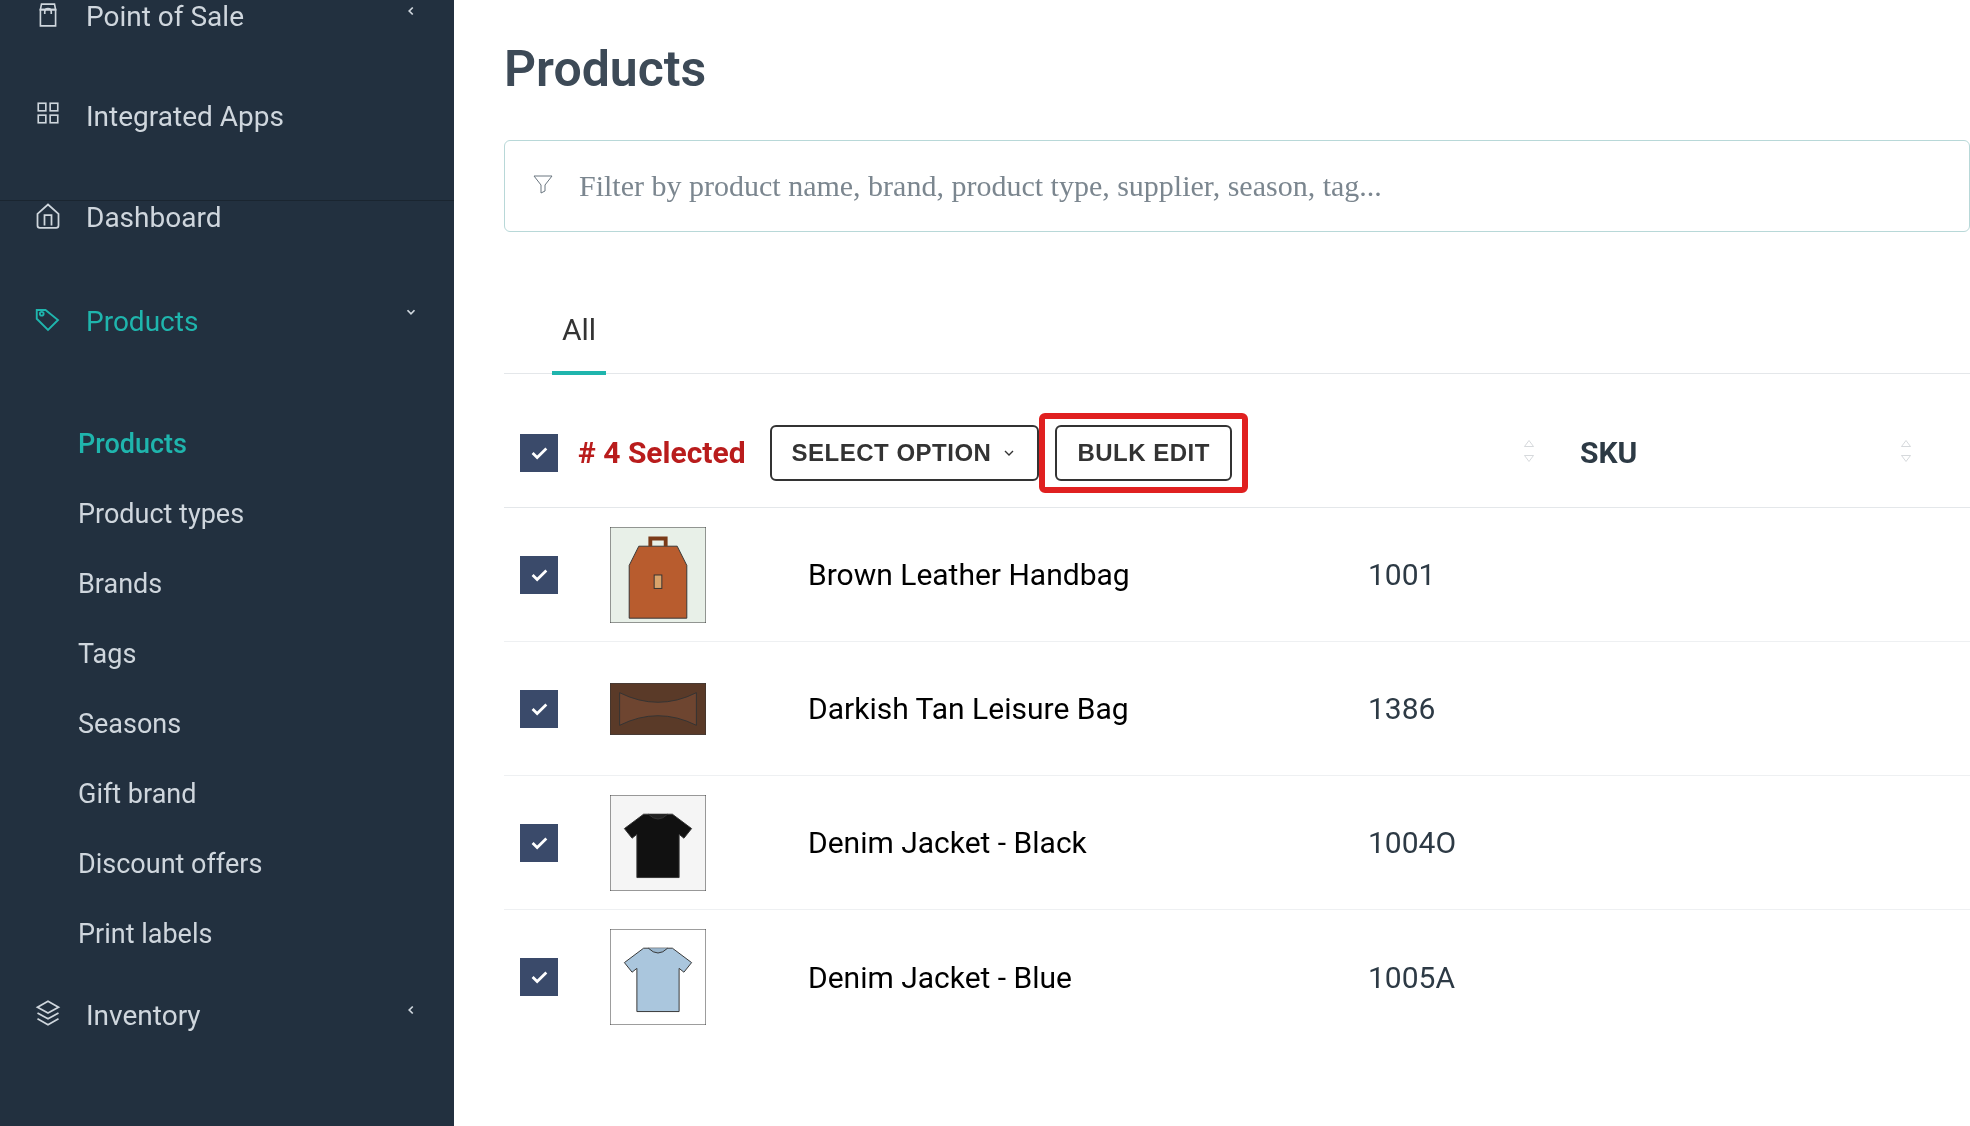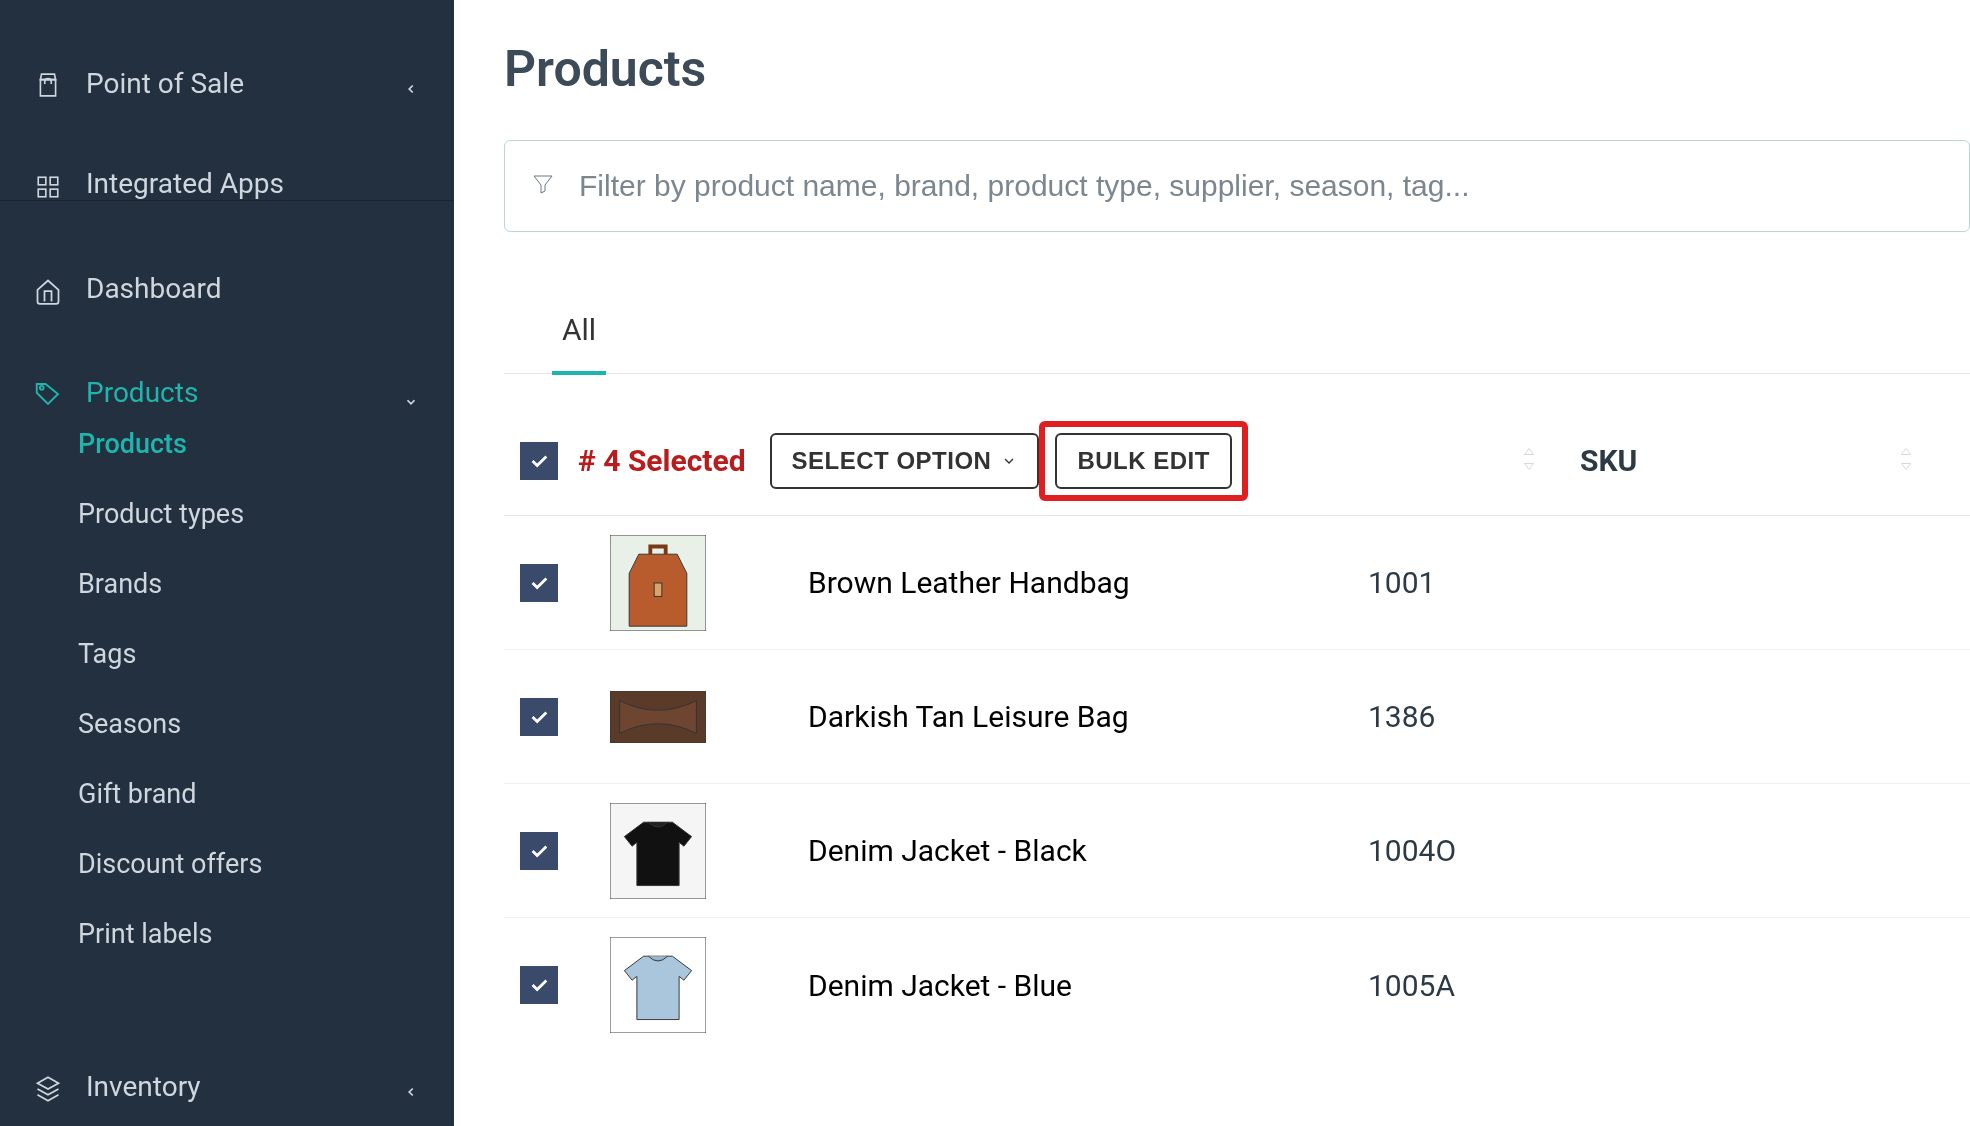--- a/index.html
+++ b/index.html
@@ -17,21 +17,21 @@
   .sidebar {
     width: 454px;
     background: #22303f;
     color: #cfd6dd;
     display: flex;
     flex-direction: column;
     font-size: 28px;
   }
   .side-item {
     display: flex;
-    align-items: flex-end;
+    align-items: flex-start;
     height: 104px;
     padding: 0 28px;
     cursor: pointer;
     position: relative;
   }
   .side-item.top { height: 100px; }
   .side-item .icon { width: 40px; display: flex; justify-content: center; }
   .side-item .label { margin-left: 18px; flex: 1; }
   .side-item .chev { width: 30px; display:flex; justify-content:center; }
   .side-divider { border-top: 1px solid #1a2530; }
@@ -86,28 +86,29 @@
     margin-bottom: 80px;
   }
   .filter-bar .funnel { width: 26px; color: #6a7680; }
   .filter-bar input {
     border: none;
     outline: none;
     font-size: 30px;
     margin-left: 22px;
     flex: 1;
     color: #333;
+    font-family: Liberation Serif, serif;
   }
   .filter-bar input::placeholder { color: #7b868f; }
 
   .tab-row {
     display: flex;
     align-items: center;
     border-bottom: 1px solid #e4e7ea;
-    margin-bottom: 8px;
+    margin-bottom: 0;
   }
   .tab {
     font-size: 30px;
     color: #333;
     padding: 0 10px 24px 10px;
     margin-left: 48px;
     border-bottom: 4px solid #1fb5ad;
     margin-bottom: -2px;
     cursor: pointer;
   }

